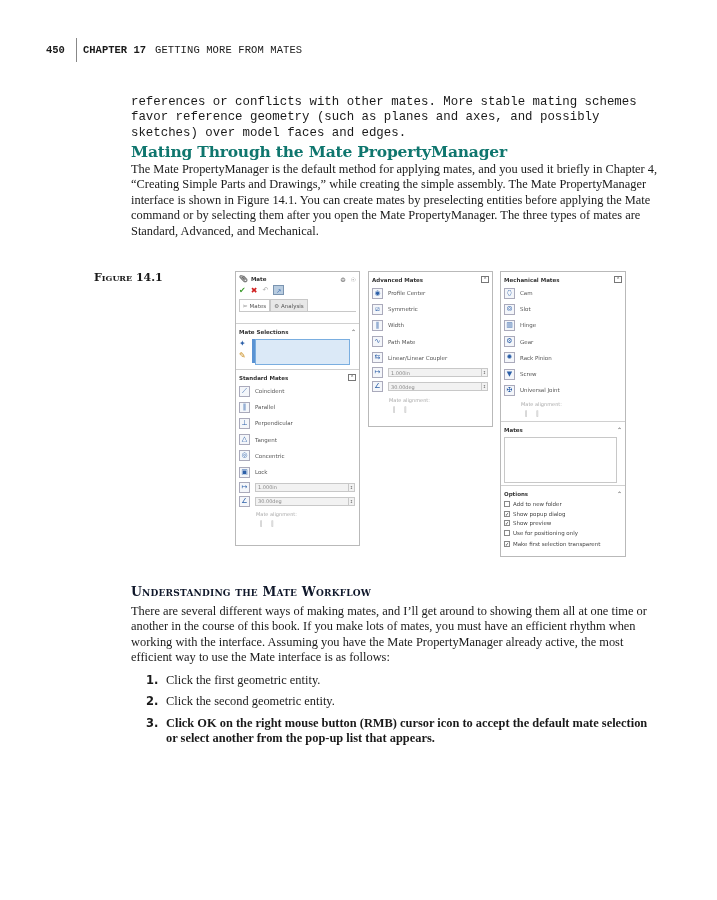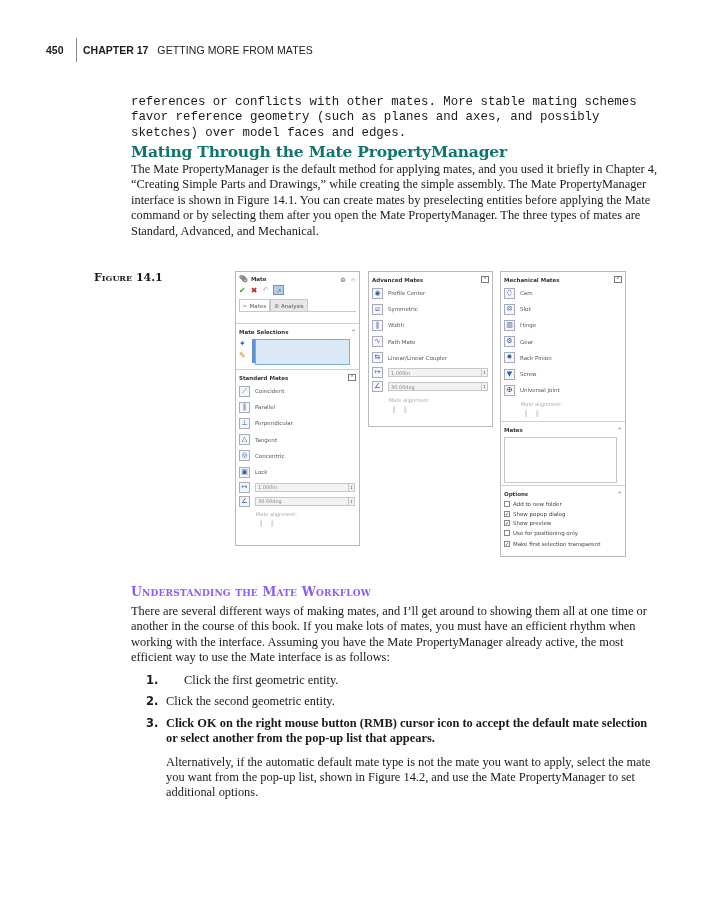--- a/index.html
+++ b/index.html
@@ -1,28 +1,28 @@
 <!DOCTYPE html>
 <html><head>
 <meta charset="utf-8">
 <style>
   * { box-sizing: border-box; margin: 0; padding: 0; }
   html, body { width: 717px; height: 900px; background: #ffffff; overflow: hidden; }
   body { position: relative; font-family: "DejaVu Serif", "Liberation Serif", serif; color: #1a1a1a; }
 
-  .running-head { position: absolute; left: 46px; top: 38px; height: 24px; display: flex; align-items: center; font-family: Liberation Sans, sans-serif; font-size: 10.5px; }
+  .running-head { position: absolute; left: 46px; top: 38px; height: 24px; display: flex; align-items: center; font-family: Liberation Mono, monospace; font-size: 10.5px; }
   .page-num { font-weight: bold; width: 30px; }
   .head-rule { width: 1px; height: 24px; background: #888; margin-right: 6px; }
   .chapter-label { font-weight: bold; margin-right: 9px; }
   .chapter-title { letter-spacing: 0.1px; text-align: right; }
 
   .body-text { position: absolute; left: 131px; width: 530px; font-family: "Liberation Serif", serif; font-size: 12.4px; line-height: 15.4px; color: #1a1a1a; }
 
   .h2 { position: absolute; left: 131px; top: 142px; font-family: "DejaVu Serif", serif; font-weight: bold; font-size: 15.5px; color: #0f766e; letter-spacing: -0.2px; }
-  .h3 { position: absolute; left: 131px; top: 584px; font-family: "DejaVu Serif", serif; font-weight: bold; font-size: 12.5px; font-variant: small-caps; color: #8b5cf6; letter-spacing: 0.2px; }
+  .h3 { position: absolute; left: 131px; top: 584px; font-family: "DejaVu Serif", serif; font-weight: bold; font-size: 12.5px; font-variant: small-caps; color: #0f172a; letter-spacing: 0.2px; }
 
   .fig-caption { position: absolute; left: 94px; top: 270px; width: 120px; font-family: "Liberation Serif", serif; font-size: 11.5px; line-height: 15px; }
   .fig-caption .fig-num { font-weight: bold; font-variant: small-caps; font-family: "DejaVu Serif", serif; font-size: 11px; }
 
   
   .panel { position: absolute; background: #fff; border: 1px solid #b9b9b9; font-family: "DejaVu Sans", sans-serif; font-size: 5.5px; color: #444; }
   .panel-std { left: 235px; top: 271px; width: 125px; height: 275px; }
   .panel-adv { left: 368px; top: 271px; width: 125px; height: 156px; }
   .panel-mech { left: 500px; top: 271px; width: 126px; height: 286px; }
 
@@ -290,24 +290,23 @@
     <span>Make first selection transparent</span>
   </div>
 </div>
 
 <h3 class="h3">Understanding the Mate Workflow</h3>
 <p class="body-text" style="top:604px;">There are several different ways of making mates, and I’ll get around to showing them all at one time or another in the course of this book. If you make lots of mates, you must have an efficient rhythm when working with the interface. Assuming you have the Mate PropertyManager already active, the most efficient way to use the Mate interface is as follows:</p>
 
 <div class="steps" style="position:absolute;left:146px;top:673px;width:515px;font-family:'Liberation Serif',serif;font-size:12.4px;line-height:15.4px;color:#1a1a1a;">
   <div style="display:flex;margin-bottom:6px;">
     <span style="width:20px;font-family:'DejaVu Sans',sans-serif;font-weight:bold;font-size:11.5px;">1.</span>
-    <span style="flex:1;margin-left:18px;">Click the first geometric entity.</span>
+    <span style="flex:1;">Click the first geometric entity.</span>
   </div>
   <div style="display:flex;margin-bottom:6px;">
     <span style="width:20px;font-family:'DejaVu Sans',sans-serif;font-weight:bold;font-size:11.5px;">2.</span>
     <span style="flex:1;">Click the second geometric entity.</span>
   </div>
   <div style="display:flex;margin-bottom:6px;">
     <span style="width:20px;font-family:'DejaVu Sans',sans-serif;font-weight:bold;font-size:11.5px;">3.</span>
     <span style="flex:1;font-weight:bold;">Click OK on the right mouse button (RMB) cursor icon to accept the default mate selection or select another from the pop-up list that appears.</span>
   </div>
-  <p style="margin-left:20px;margin-top:8px;">Alternatively, if the automatic default mate type is not the mate you want to apply, select the mate you want from the pop-up list, shown in Figure 14.2, and use the Mate PropertyManager to set additional options.</p>
 </div>
 
 </body></html>

